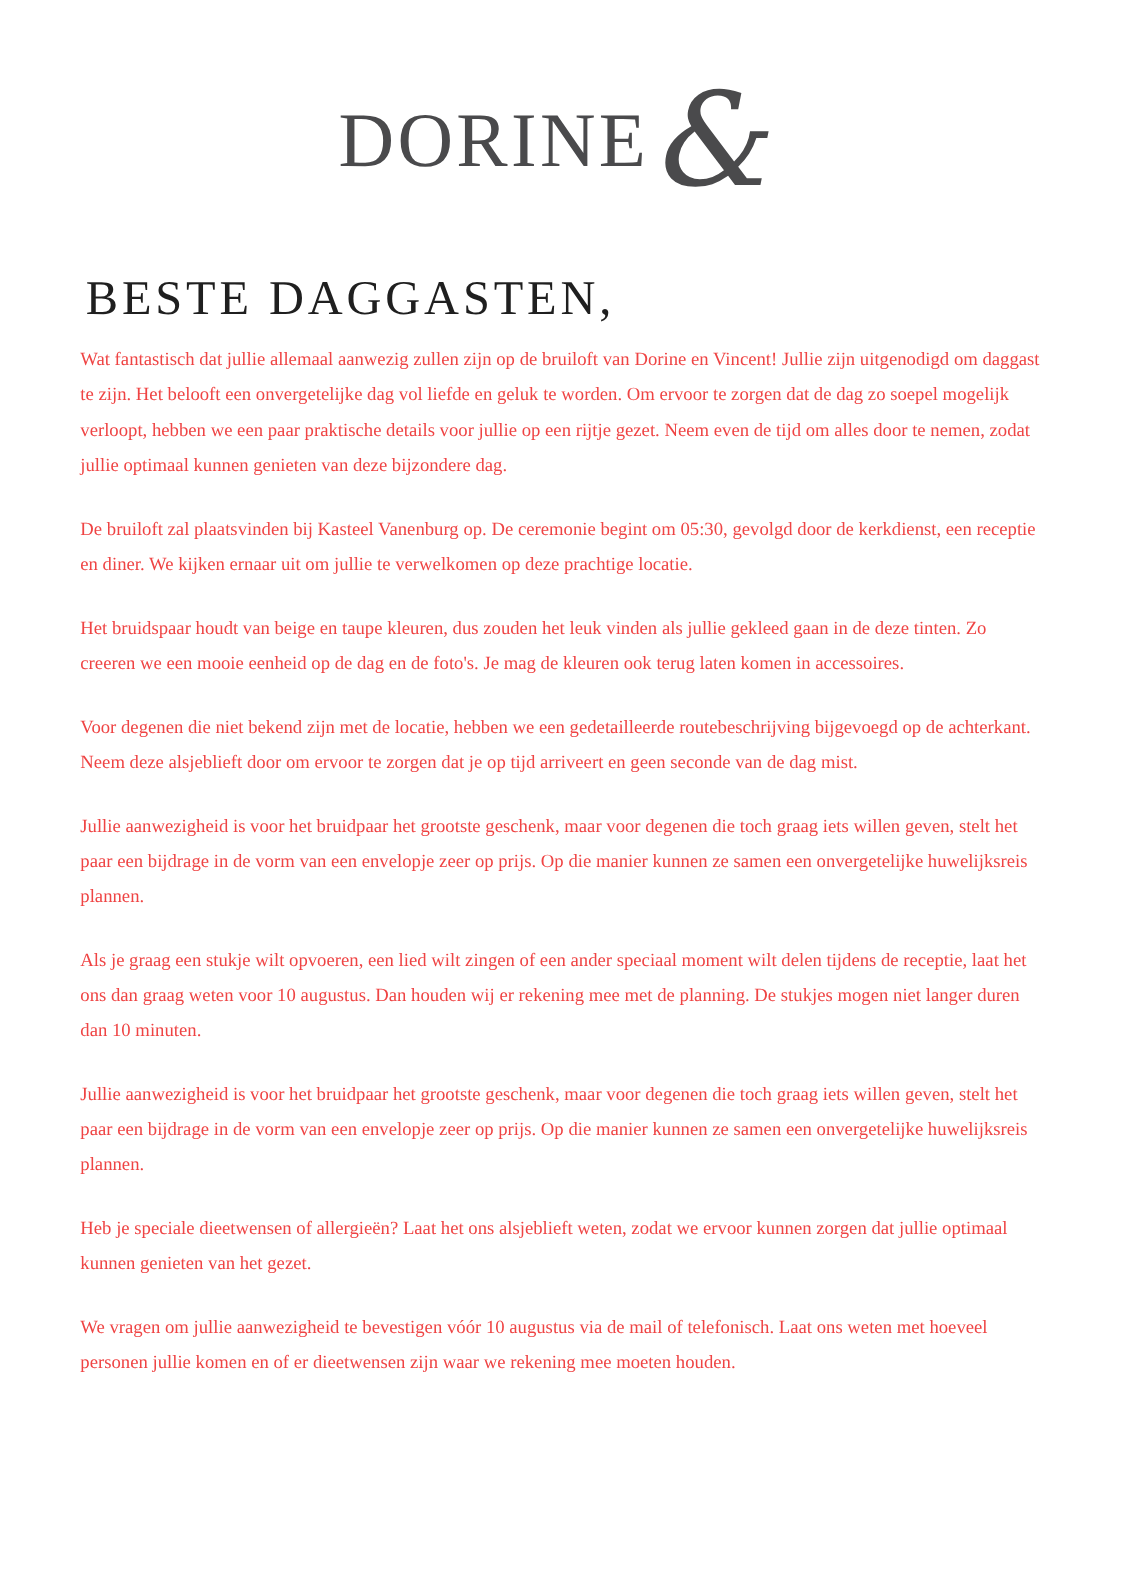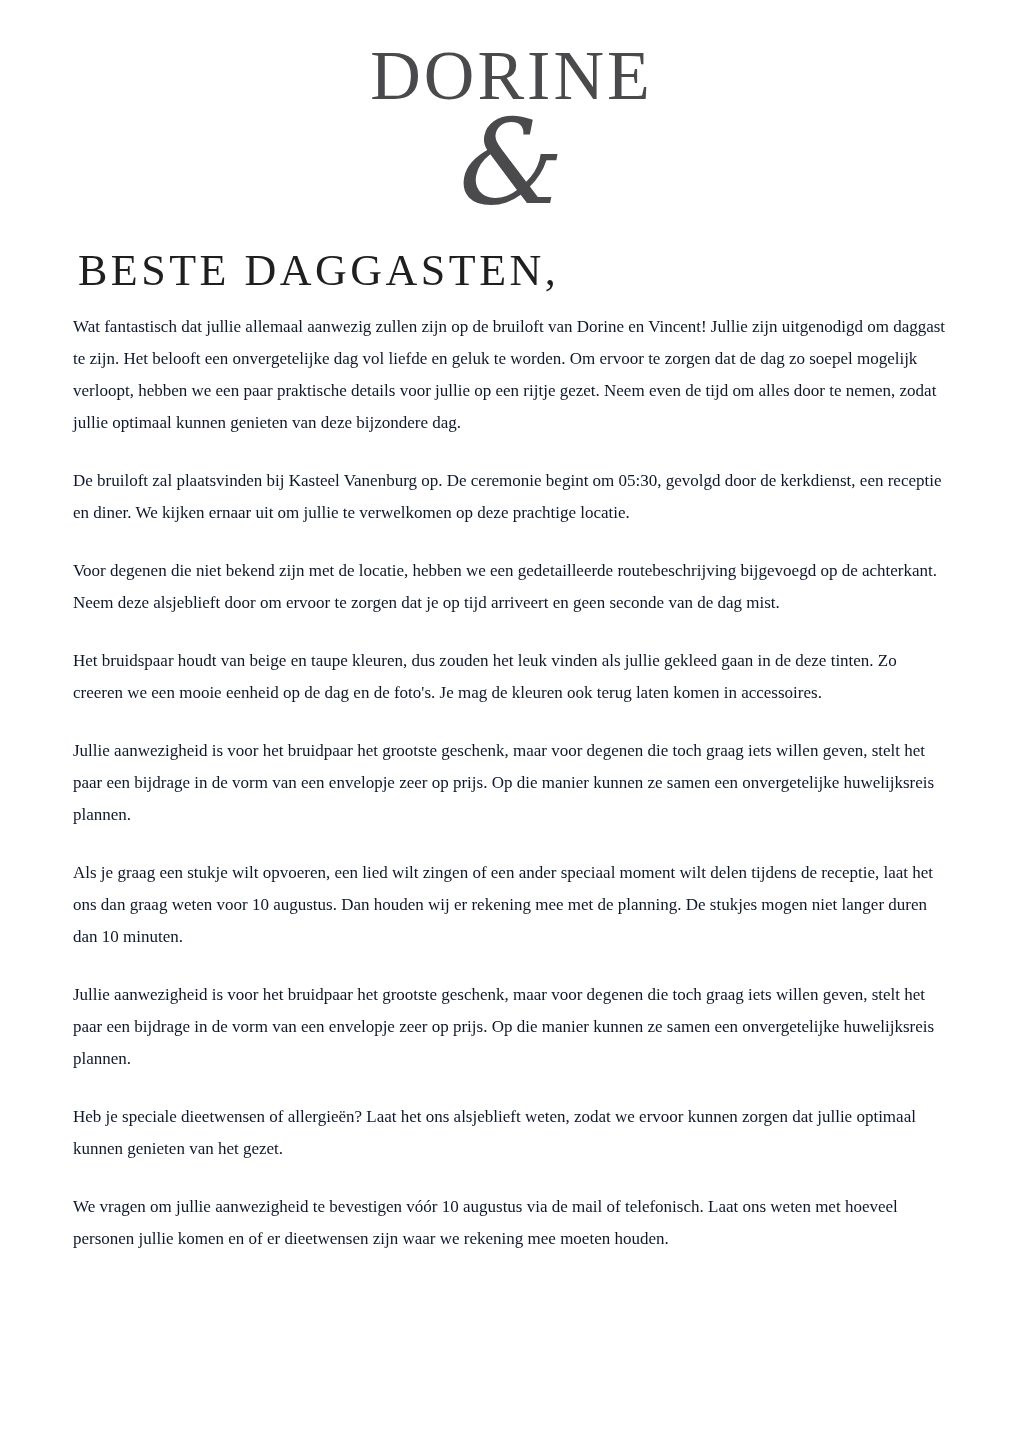--- a/index.html
+++ b/index.html
@@ -20,21 +20,20 @@
     padding: 70px 74px 0 73px;
     background: #ffffff;
   }
   
   .title-row {
     display: flex;
     justify-content: center;
     align-items: center;
     height: 118px;
     white-space: nowrap;
-    flex-direction: column;
   }
   .title-name {
     font-family: "Liberation Serif", serif;
     font-size: 70px;
     font-weight: 400;
     letter-spacing: 3px;
     color: #4a4a4c;
     line-height: 1;
   }
   .title-amp {
@@ -57,41 +56,41 @@
     color: #1f1f1f;
     line-height: 1.15;
   }
   
   .letter-body p {
     margin: 0 0 26px 0;
     max-width: 878px;
     font-family: "Liberation Serif", serif;
     font-size: 17px;
     line-height: 32px;
-    color: #0f172a;
+    color: #ef4444;
     text-align: left;
   }
 </style>
 </head>
 <body>
 
 <div class="page">
 
   <header class="title-row">
     <span class="title-name">DORINE</span>
     <span class="title-amp">&amp;</span>
   </header>
 
   <h1 class="greeting">BESTE DAGGASTEN,</h1>
 
   <main class="letter-body">
     <p>Wat fantastisch dat jullie allemaal aanwezig zullen zijn op de bruiloft van Dorine en Vincent! Jullie zijn uitgenodigd om daggast te zijn. Het belooft een onvergetelijke dag vol liefde en geluk te worden. Om ervoor te zorgen dat de dag zo soepel mogelijk verloopt, hebben we een paar praktische details voor jullie op een rijtje gezet. Neem even de tijd om alles door te nemen, zodat jullie optimaal kunnen genieten van deze bijzondere dag.</p>
     <p>De bruiloft zal plaatsvinden bij Kasteel Vanenburg op. De ceremonie begint om 05:30, gevolgd door de kerkdienst, een receptie en diner. We kijken ernaar uit om jullie te verwelkomen op deze prachtige locatie.</p>
+    <p>Het bruidspaar houdt van beige en taupe kleuren, dus zouden het leuk vinden als jullie gekleed gaan in de deze tinten. Zo creeren we een mooie eenheid op de dag en de foto's. Je mag de kleuren ook terug laten komen in accessoires.</p>
     <p>Voor degenen die niet bekend zijn met de locatie, hebben we een gedetailleerde routebeschrijving bijgevoegd op de achterkant. Neem deze alsjeblieft door om ervoor te zorgen dat je op tijd arriveert en geen seconde van de dag mist.</p>
-    <p>Het bruidspaar houdt van beige en taupe kleuren, dus zouden het leuk vinden als jullie gekleed gaan in de deze tinten. Zo creeren we een mooie eenheid op de dag en de foto's. Je mag de kleuren ook terug laten komen in accessoires.</p>
     <p>Jullie aanwezigheid is voor het bruidpaar het grootste geschenk, maar voor degenen die toch graag iets willen geven, stelt het paar een bijdrage in de vorm van een envelopje zeer op prijs. Op die manier kunnen ze samen een onvergetelijke huwelijksreis plannen.</p>
     <p>Als je graag een stukje wilt opvoeren, een lied wilt zingen of een ander speciaal moment wilt delen tijdens de receptie, laat het ons dan graag weten voor 10 augustus. Dan houden wij er rekening mee met de planning.  De stukjes mogen niet langer duren dan 10 minuten.</p>
     <p>Jullie aanwezigheid is voor het bruidpaar het grootste geschenk, maar voor degenen die toch graag iets willen geven, stelt het paar een bijdrage in de vorm van een envelopje zeer op prijs. Op die manier kunnen ze samen een onvergetelijke huwelijksreis plannen.</p>
     <p>Heb je speciale dieetwensen of allergieën? Laat het ons alsjeblieft weten, zodat we ervoor kunnen zorgen dat jullie optimaal kunnen genieten van het gezet.</p>
     <p>We vragen om jullie aanwezigheid te bevestigen vóór 10 augustus via de mail of telefonisch. Laat ons weten met hoeveel personen jullie komen en of er dieetwensen zijn waar we rekening mee moeten houden.</p>
   </main>
 
 </div>
 
 </body></html>

